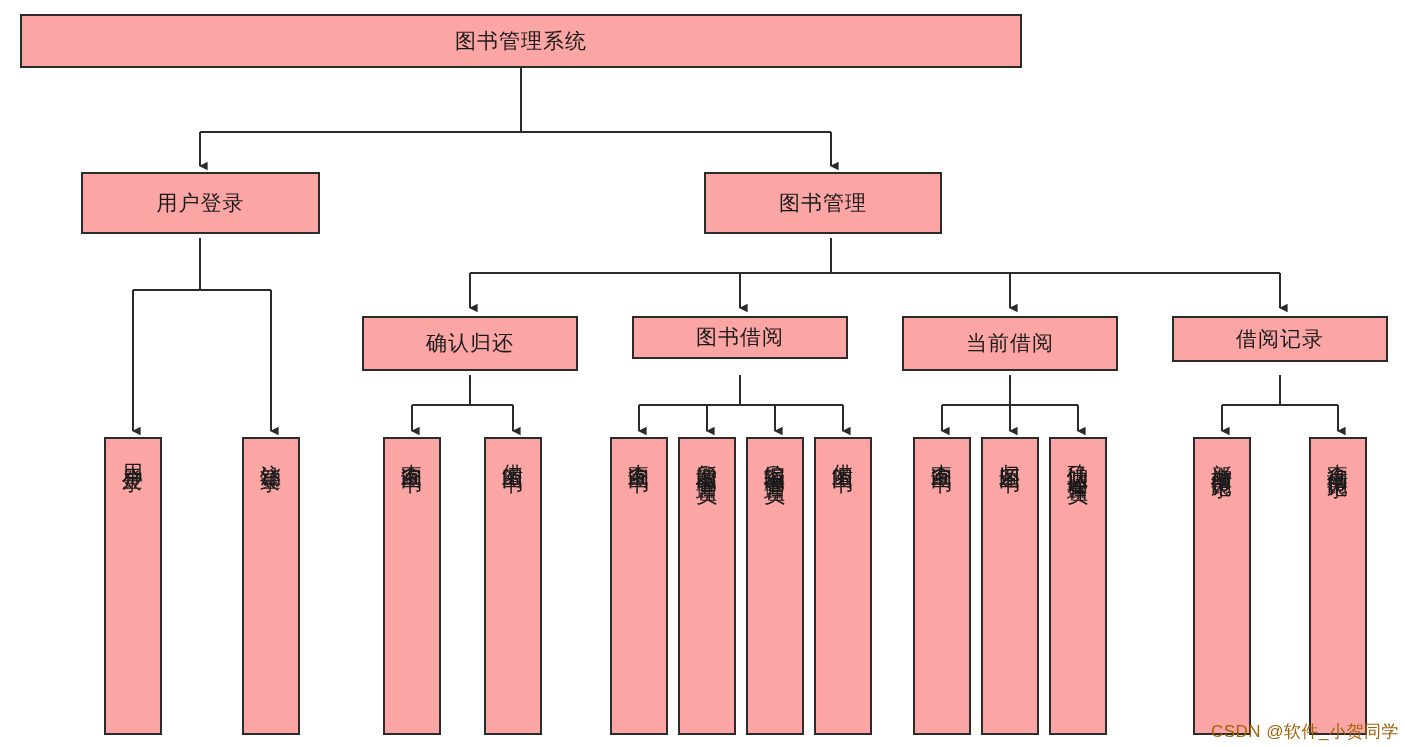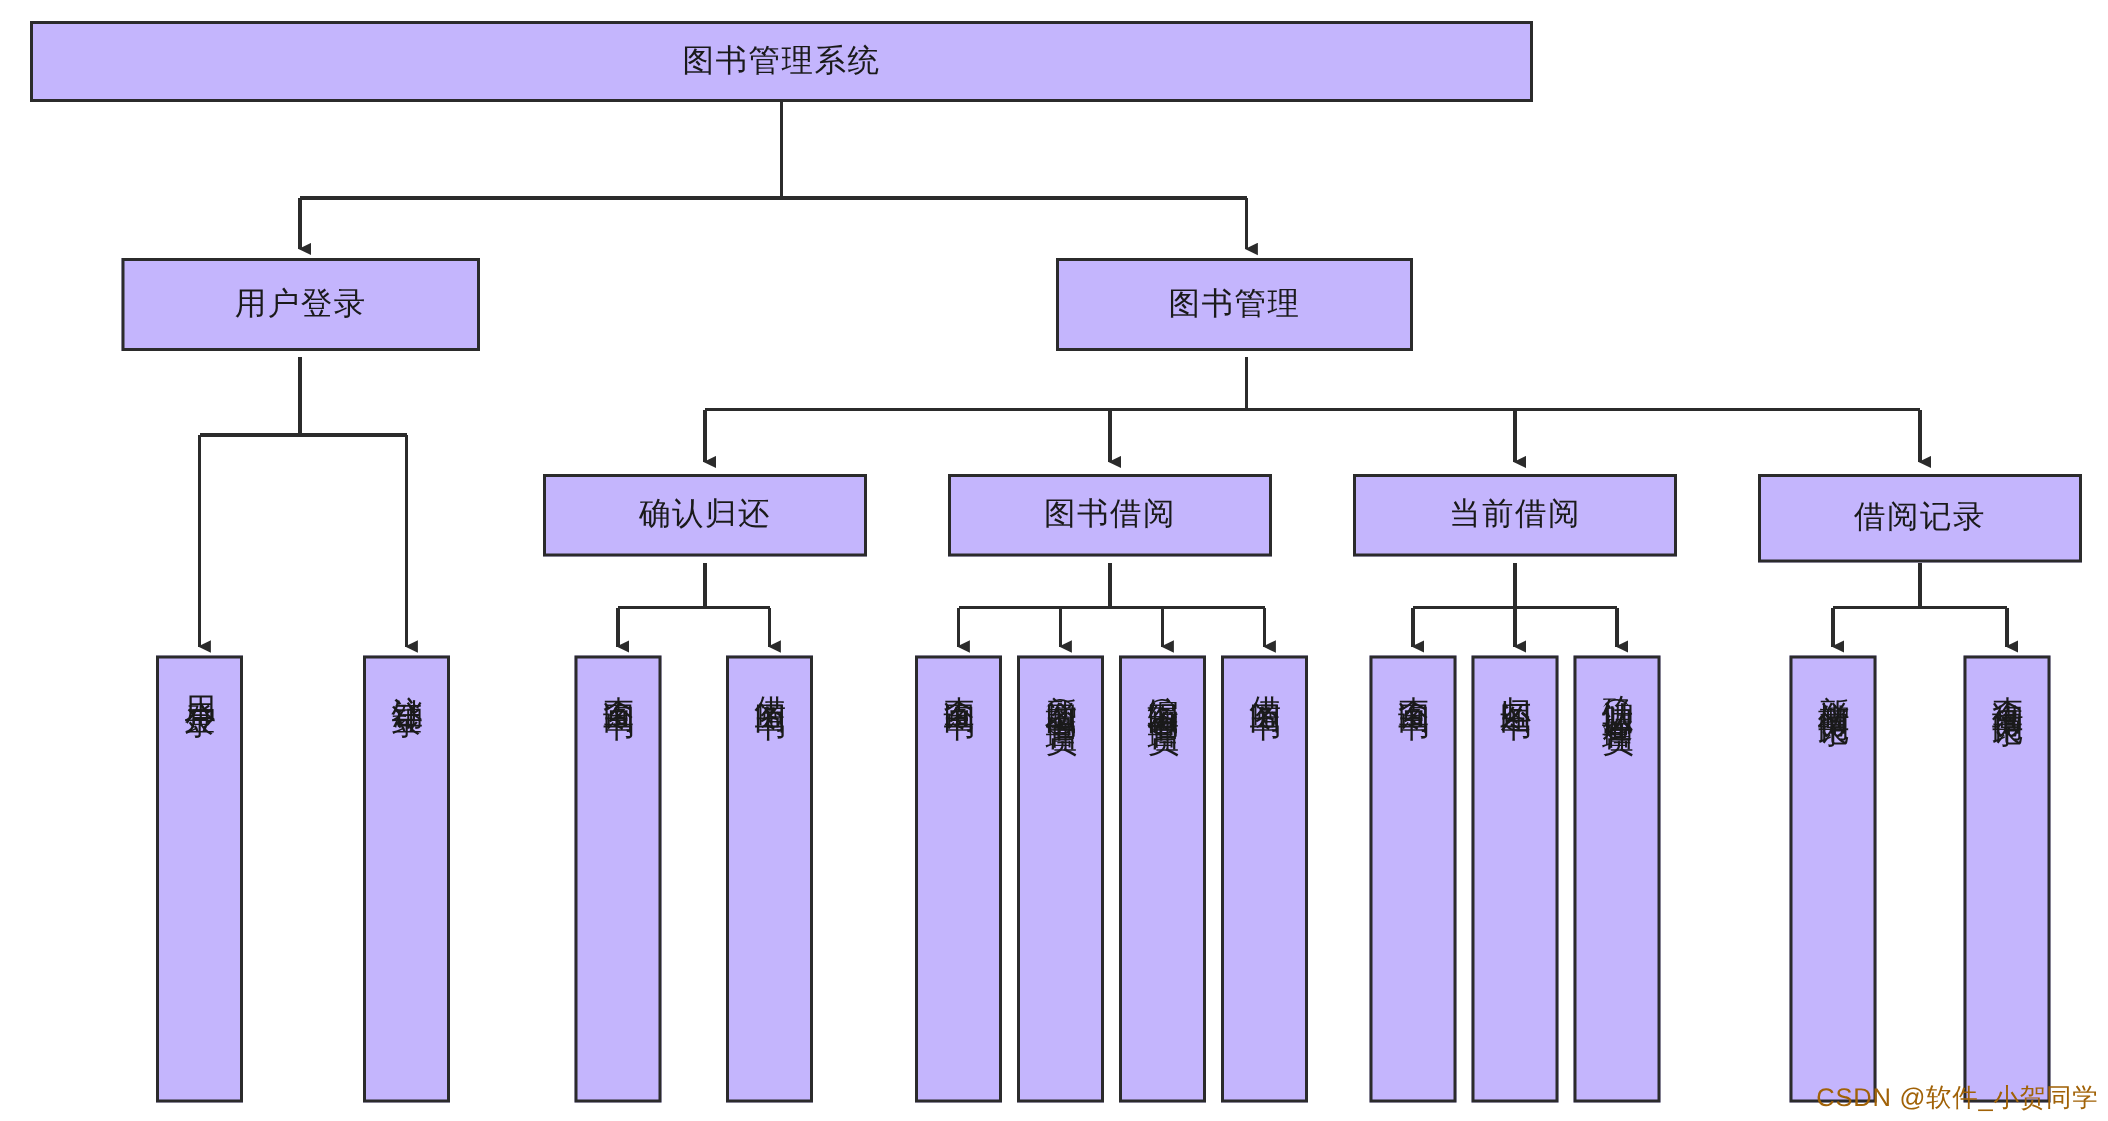--- a/index.html
+++ b/index.html
@@ -21,21 +21,21 @@
   #edge-layer {
     position: absolute;
     left: 0;
     top: 0;
     width: 1405px;
     height: 747px;
   }
   .node {
     position: absolute;
     box-sizing: border-box;
-    background: #c4b5fd;
+    background: #fca5a5;
     border: 2px solid #2b2b2b;
     display: flex;
     align-items: center;
     justify-content: center;
     color: #1a1a1a;
     z-index: 2;
   }
   .node-label {
     font-size: 21px;
     line-height: 1.25;
@@ -131,27 +131,27 @@
   <div class="node" style="left:81px; top:172px; width:239px; height:62px;">
     <span class="node-label">用户登录</span>
   </div>
   <div class="node" style="left:704px; top:172px; width:238px; height:62px;">
     <span class="node-label">图书管理</span>
   </div>
 
   <div class="node" style="left:362px; top:316px; width:216px; height:55px;">
     <span class="node-label">确认归还</span>
   </div>
-  <div class="node" style="left:632px; top:316px; width:216px; height:55px;">
+  <div class="node" style="left:632px; top:316px; width:216px; height:43px;">
     <span class="node-label">图书借阅</span>
   </div>
   <div class="node" style="left:902px; top:316px; width:216px; height:55px;">
     <span class="node-label">当前借阅</span>
   </div>
-  <div class="node" style="left:1172px; top:316px; width:216px; height:59px;">
+  <div class="node" style="left:1172px; top:316px; width:216px; height:46px;">
     <span class="node-label">借阅记录</span>
   </div>
 
   <div class="node leaf" style="left:104px; top:437px; width:58px; height:298px;">
     <span class="node-label">用户登录</span>
   </div>
   <div class="node leaf" style="left:242px; top:437px; width:58px; height:298px;">
     <span class="node-label">注销登录</span>
   </div>
 

